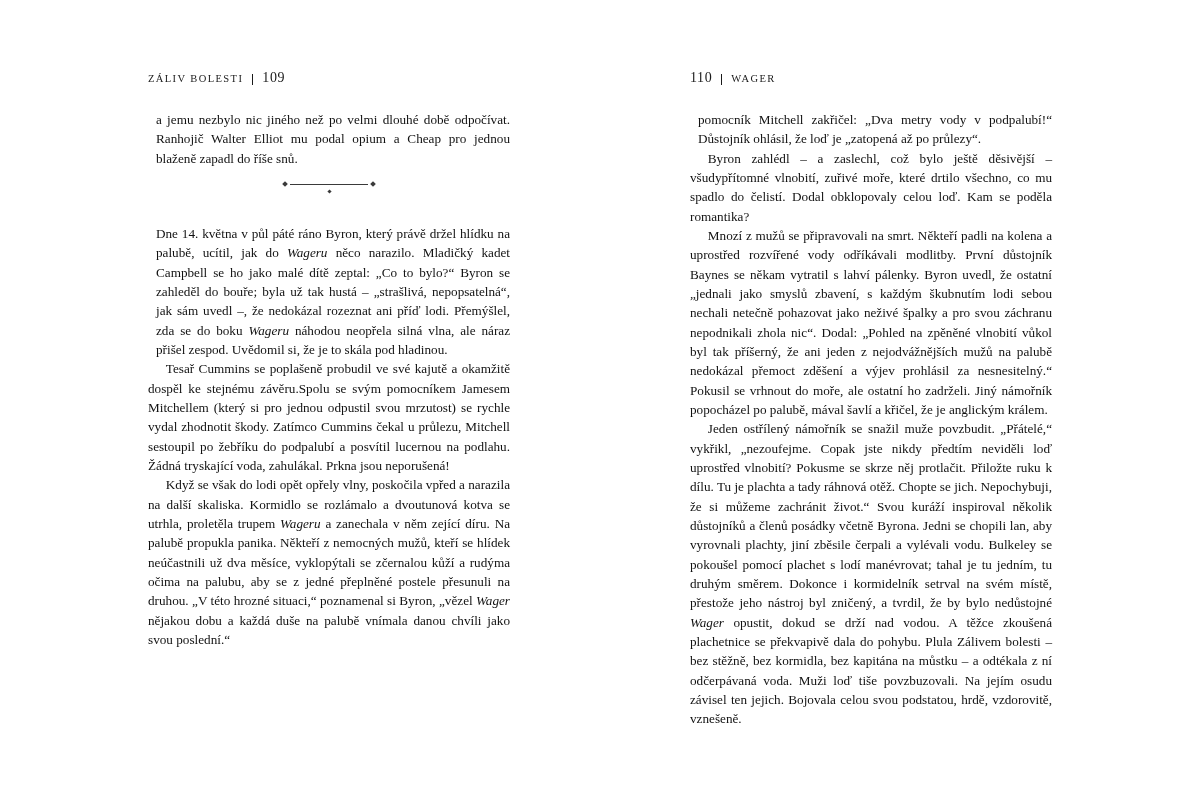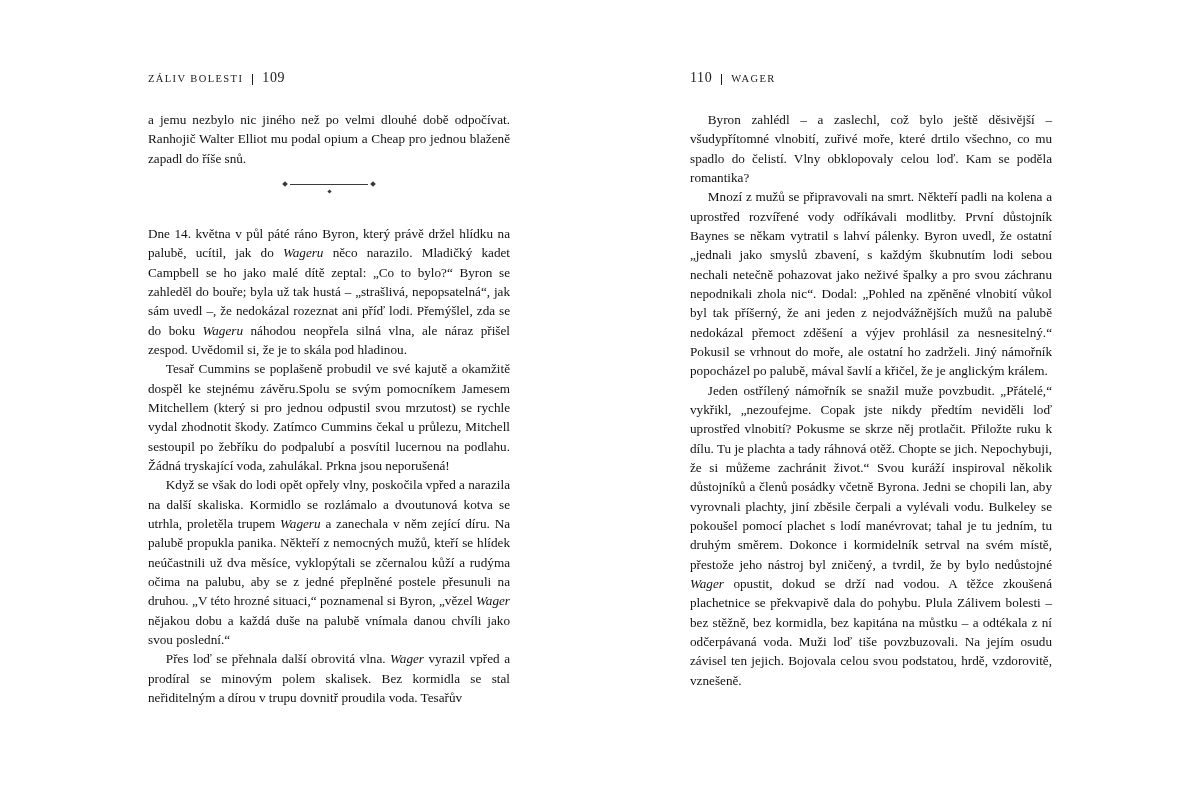--- a/index.html
+++ b/index.html
@@ -76,20 +76,21 @@
     hyphens: auto;
   }
 
   .column p {
     margin: 0;
     text-indent: 1.35em;
   }
 
   .column p.noindent {
     text-indent: 0;
+    margin-left: 8px;
   }
 
   .ornament {
     margin: 16px 0 20px 0;
     text-align: center;
     height: 20px;
     position: relative;
   }
 
   .ornament .rule {
@@ -143,31 +144,31 @@
       <p class="noindent">a jemu nezbylo nic jiného než po velmi dlouhé době odpočívat. Ranhojič Walter Elliot mu podal opium a Cheap pro jednou blaženě zapadl do říše snů.</p>
 
       <div class="ornament">
         <span class="rule"></span>
         <span class="dot"></span>
       </div>
 
       <p class="noindent">Dne 14. května v půl páté ráno Byron, který právě držel hlídku na palubě, ucítil, jak do <em>Wageru</em> něco narazilo. Mladičký kadet Campbell se ho jako malé dítě zeptal: „Co to bylo?“ Byron se zahleděl do bouře; byla už tak hustá – „strašlivá, nepopsatelná“, jak sám uvedl –, že nedokázal rozeznat ani příď lodi. Přemýšlel, zda se do boku <em>Wageru</em> náhodou neopřela silná vlna, ale náraz přišel zespod. Uvědomil si, že je to skála pod hladinou.</p>
       <p>Tesař Cummins se poplašeně probudil ve své kajutě a okamžitě dospěl ke stejnému závěru.Spolu se svým pomocníkem Jamesem Mitchellem (který si pro jednou odpustil svou mrzutost) se rychle vydal zhodnotit škody. Zatímco Cummins čekal u průlezu, Mitchell sestoupil po žebříku do podpalubí a posvítil lucernou na podlahu. Žádná tryskající voda, zahulákal. Prkna jsou neporušená!</p>
       <p>Když se však do lodi opět opřely vlny, poskočila vpřed a narazila na další skaliska. Kormidlo se rozlámalo a dvoutunová kotva se utrhla, proletěla trupem <em>Wageru</em> a zanechala v něm zející díru. Na palubě propukla panika. Někteří z nemocných mužů, kteří se hlídek neúčastnili už dva měsíce, vyklopýtali se zčernalou kůží a rudýma očima na palubu, aby se z jedné přeplněné postele přesunuli na druhou. „V této hrozné situaci,“ poznamenal si Byron, „vězel <em>Wager</em> nějakou dobu a každá duše na palubě vnímala danou chvíli jako svou poslední.“</p>
-      <p>Přes loď se přehnala další obrovitá vlna. <em>Wager</em> vyrazil vpřed a prodíral se minovým polem skalisek. Bez kormidla se stal neřiditelným a dírou v trupu dovnitř proudila voda. Tesařův</p>
     </div>
   </div>
 
   <div class="page page-right">
     <div class="running-head">
       <span class="rh-folio">110</span>
       <span class="rh-sep"></span>
       <span class="rh-title">Wager</span>
     </div>
 
     <div class="column">
-      <p>Byron zahlédl – a zaslechl, což bylo ještě děsivější – všudypřítomné vlnobití, zuřivé moře, které drtilo všechno, co mu spadlo do čelistí. Vlny obklopovaly celou loď. Kam se poděla romantika?</p>
+      <p class="noindent">pomocník Mitchell zakřičel: „Dva metry vody v podpalubí!“ Důstojník ohlásil, že loď je „zatopená až po průlezy“.</p>
+      <p>Byron zahlédl – a zaslechl, což bylo ještě děsivější – všudypřítomné vlnobití, zuřivé moře, které drtilo všechno, co mu spadlo do čelistí. Dodal obklopovaly celou loď. Kam se poděla romantika?</p>
       <p>Mnozí z mužů se připravovali na smrt. Někteří padli na kolena a uprostřed rozvířené vody odříkávali modlitby. První důstojník Baynes se někam vytratil s lahví pálenky. Byron uvedl, že ostatní „jednali jako smyslů zbavení, s každým škubnutím lodi sebou nechali netečně pohazovat jako neživé špalky a pro svou záchranu nepodnikali zhola nic“. Dodal: „Pohled na zpěněné vlnobití vůkol byl tak příšerný, že ani jeden z nejodvážnějších mužů na palubě nedokázal přemoct zděšení a výjev prohlásil za nesnesitelný.“ Pokusil se vrhnout do moře, ale ostatní ho zadrželi. Jiný námořník popocházel po palubě, mával šavlí a křičel, že je anglickým králem.</p>
       <p>Jeden ostřílený námořník se snažil muže povzbudit. „Přátelé,“ vykřikl, „nezoufejme. Copak jste nikdy předtím neviděli loď uprostřed vlnobití? Pokusme se skrze něj protlačit. Přiložte ruku k dílu. Tu je plachta a tady ráhnová otěž. Chopte se jich. Nepochybuji, že si můžeme zachránit život.“ Svou kuráží inspiroval několik důstojníků a členů posádky včetně Byrona. Jedni se chopili lan, aby vyrovnali plachty, jiní zběsile čerpali a vylévali vodu. Bulkeley se pokoušel pomocí plachet s lodí manévrovat; tahal je tu jedním, tu druhým směrem. Dokonce i kormidelník setrval na svém místě, přestože jeho nástroj byl zničený, a tvrdil, že by bylo nedůstojné <em>Wager</em> opustit, dokud se drží nad vodou. A těžce zkoušená plachetnice se překvapivě dala do pohybu. Plula Zálivem bolesti – bez stěžně, bez kormidla, bez kapitána na můstku – a odtékala z ní odčerpávaná voda. Muži loď tiše povzbuzovali. Na jejím osudu závisel ten jejich. Bojovala celou svou podstatou, hrdě, vzdorovitě, vznešeně.</p>
     </div>
   </div>
 
 </div>
 
 </body></html>

